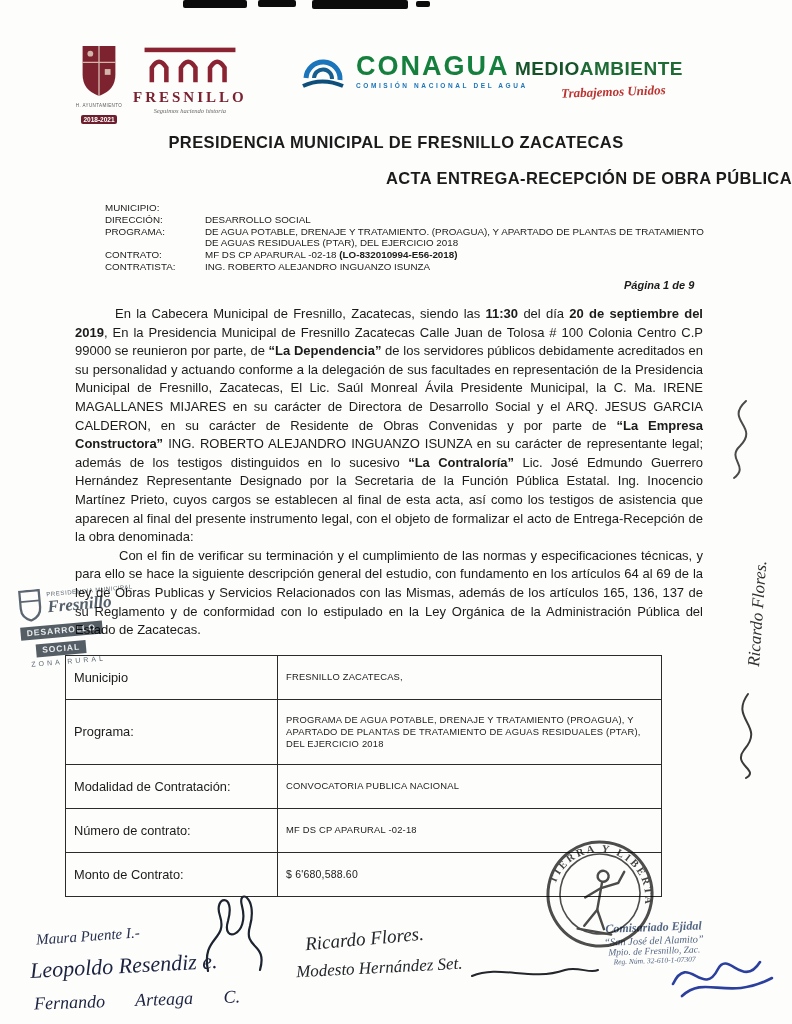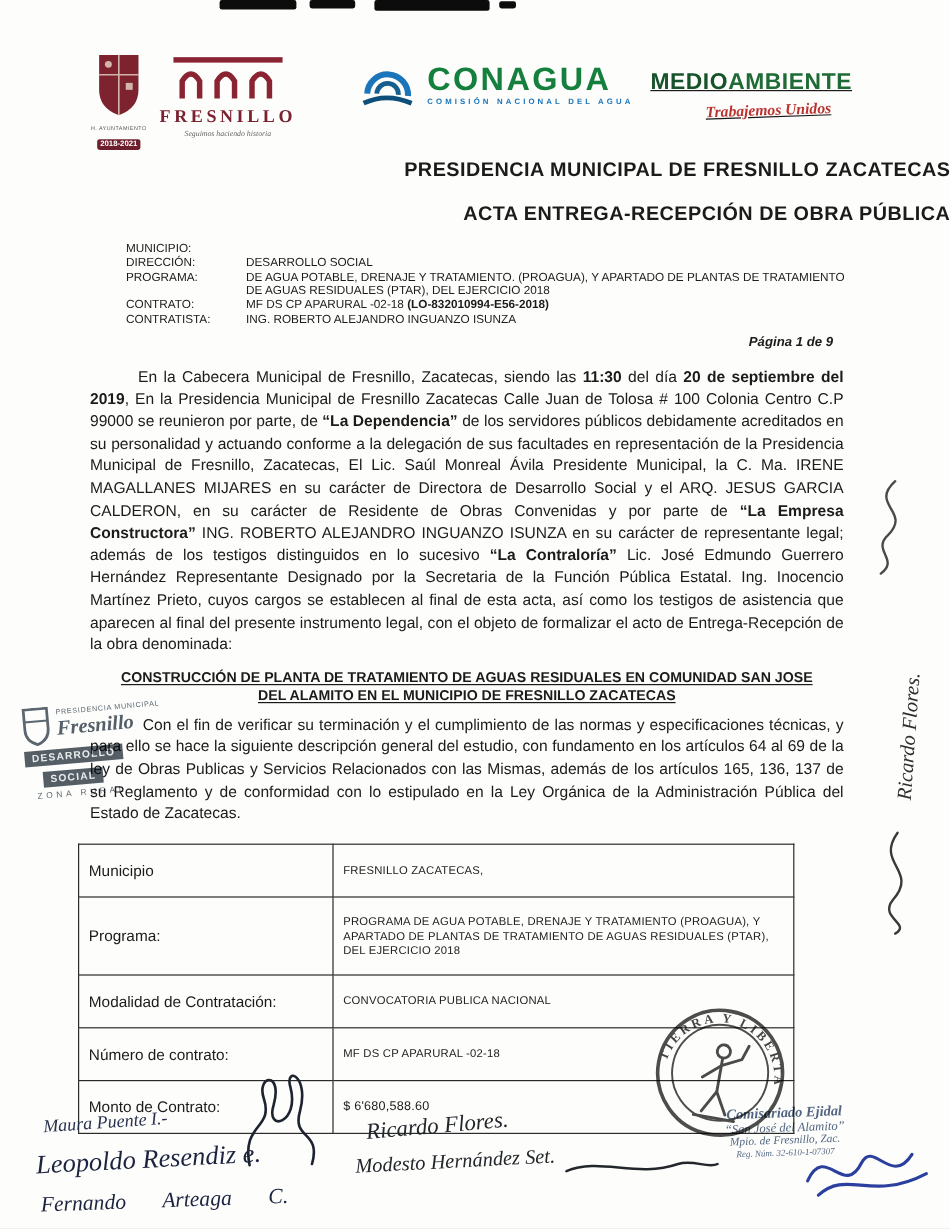--- a/index.html
+++ b/index.html
@@ -19,28 +19,28 @@
   .logo-fres { position:absolute; left:74px; top:44px; display:flex; gap:9px; }
   .shield-col { width:50px; text-align:center; }
   .shield-caption { font-size:4.5px; color:#5a5a5a; letter-spacing:.4px; margin-top:1px; }
   .shield-years { font-size:6.5px; color:#fff; background:#6e1f2d; border-radius:2px; padding:1px 2px; display:inline-block; margin-top:1px; font-weight:bold; }
   .fres-col { text-align:center; }
   .fres-name { font-family:"Liberation Serif", serif; font-weight:bold; color:#7b2231; font-size:15px; letter-spacing:3px; margin-top:1px; }
   .fres-tag { font-family:"Liberation Serif", serif; font-style:italic; font-size:6.5px; color:#666; margin-top:1px; }
   .logo-conagua { position:absolute; left:298px; top:52px; display:flex; gap:10px; align-items:flex-start; }
   .conagua-name { font-weight:bold; font-size:27px; color:#15803d; letter-spacing:2px; line-height:28px; }
   .conagua-sub { font-size:6.5px; letter-spacing:2.6px; color:#1b75bb; font-weight:bold; margin-top:2px; }
-  .logo-ma { position:absolute; left:542px; top:58px; width:205px;text-decoration:underline; }
+  .logo-ma { position:absolute; left:515px; top:58px; width:205px; }
   .ma-name { font-weight:bold; font-size:19px; letter-spacing:.5px; }
   .ma-w1 { color:#17532a; }
   .ma-w2 { color:#1e6b36; }
   .ma-tag { font-family:"Liberation Serif", serif; font-style:italic; font-weight:bold; font-size:13px; color:#bb3330; margin:3px 0 0 46px; transform:rotate(-2deg); }
 
   
-  .title1 { position:absolute; top:133px; left:0; right:0; text-align:right; font-weight:bold; font-size:16.5px; letter-spacing:.4px; }
+  .title1 { position:absolute; top:133px; left:0; right:0; text-align:center; font-weight:bold; font-size:16.5px; letter-spacing:.4px; }
   .title2 { position:absolute; top:169px; left:0; right:0; text-align:right; font-weight:bold; font-size:16.5px; letter-spacing:.4px; }
 
   
   .info { position:absolute; left:105px; top:202px; width:604px; font-size:9.8px; line-height:11.8px; }
   .info-row { display:flex; }
   .info-label { width:100px; flex:0 0 100px; }
   .info-value { flex:1; }
   .page-label { position:absolute; left:624px; top:279px; font-size:11px; font-weight:bold; font-style:italic; }
 
   
@@ -157,21 +157,20 @@
     </div>
     <div class="info-row">
       <span class="info-label">CONTRATISTA:</span>
       <span class="info-value">ING. ROBERTO ALEJANDRO INGUANZO ISUNZA</span>
     </div>
   </div>
   <div class="page-label">Página 1 de 9</div>
 
   <div class="content">
     <p class="para p1"><span>En la Cabecera Municipal de Fresnillo, Zacatecas, siendo las </span><span class="b">11:30</span><span> del día </span><span class="b">20 de septiembre del 2019</span><span>, En la Presidencia Municipal de Fresnillo Zacatecas Calle Juan de Tolosa # 100 Colonia Centro C.P 99000 se reunieron por parte, de </span><span class="b">“La Dependencia”</span><span> de los servidores públicos debidamente acreditados en su personalidad y actuando conforme a la delegación de sus facultades en representación de la Presidencia Municipal de Fresnillo, Zacatecas, El Lic. Saúl Monreal Ávila Presidente Municipal, la C. Ma. IRENE MAGALLANES MIJARES en su carácter de Directora de Desarrollo Social y el ARQ. JESUS GARCIA CALDERON, en su carácter de Residente de Obras Convenidas y por parte de </span><span class="b">“La Empresa Constructora”</span><span> ING. ROBERTO ALEJANDRO INGUANZO ISUNZA en su carácter de representante legal; además de los testigos distinguidos en lo sucesivo </span><span class="b">“La Contraloría”</span><span> Lic. José Edmundo Guerrero Hernández Representante Designado por la Secretaria de la Función Pública Estatal. Ing. Inocencio Martínez Prieto, cuyos cargos se establecen al final de esta acta, así como los testigos de asistencia que aparecen al final del presente instrumento legal, con el objeto de formalizar el acto de Entrega-Recepción de la obra denominada:</span></p>
-    <p class="obra-heading">CONSTRUCCIÓN DE PLANTA DE TRATAMIENTO DE AGUAS RESIDUALES EN COMUNIDAD SAN JOSE DEL ALAMITO EN EL MUNICIPIO DE FRESNILLO ZACATECAS</p>
     <p class="para p2">Con el fin de verificar su terminación y el cumplimiento de las normas y especificaciones técnicas, y para ello se hace la siguiente descripción general del estudio, con fundamento en los artículos 64 al 69 de la ley de Obras Publicas y Servicios Relacionados con las Mismas, además de los artículos 165, 136, 137 de su Reglamento y de conformidad con lo estipulado en la Ley Orgánica de la Administración Pública del Estado de Zacatecas.</p>
 
     <table class="ctable">
       <tbody>
         <tr>
           <td class="lbl">Municipio</td>
           <td class="val">FRESNILLO ZACATECAS,</td>
         </tr>
         <tr>
           <td class="lbl">Programa:</td>

